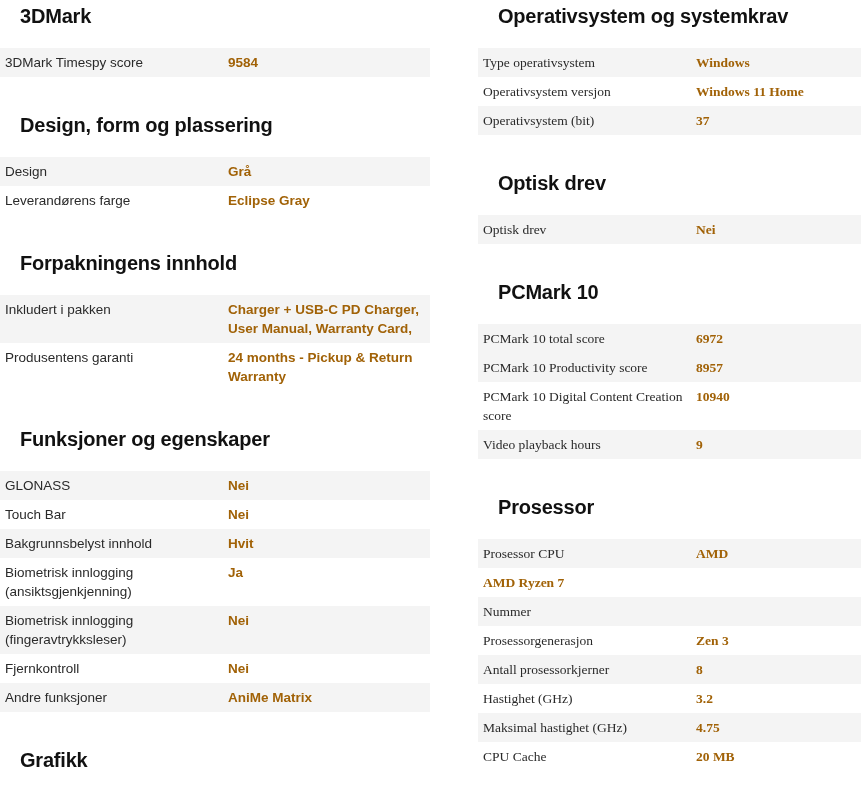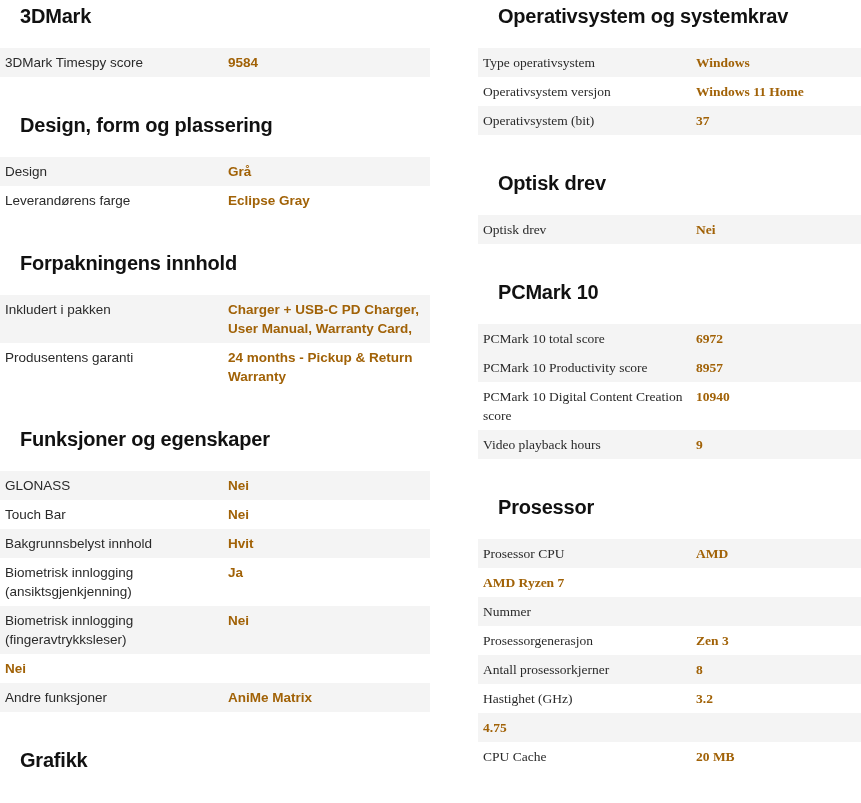--- a/index.html
+++ b/index.html
@@ -109,20 +109,21 @@
         </div>
         <div class="spec-row">
           <div class="spec-label">Biometrisk innlogging (ansiktsgjenkjenning)</div>
           <div class="spec-value">Ja</div>
         </div>
         <div class="spec-row striped">
           <div class="spec-label">Biometrisk innlogging (fingeravtrykksleser)</div>
           <div class="spec-value">Nei</div>
         </div>
         <div class="spec-row">
+          <div class="spec-label">Fjernkontroll</div>
           <div class="spec-value">Nei</div>
         </div>
         <div class="spec-row striped">
           <div class="spec-label">Andre funksjoner</div>
           <div class="spec-value">AniMe Matrix</div>
         </div>
       </div>
       <h2 class="section-title">Grafikk</h2>
     </div>
     <div class="col right">
@@ -185,20 +186,21 @@
         </div>
         <div class="spec-row striped">
           <div class="spec-label">Antall prosessorkjerner</div>
           <div class="spec-value">8</div>
         </div>
         <div class="spec-row">
           <div class="spec-label">Hastighet (GHz)</div>
           <div class="spec-value">3.2</div>
         </div>
         <div class="spec-row striped">
+          <div class="spec-label">Maksimal hastighet (GHz)</div>
           <div class="spec-value">4.75</div>
         </div>
         <div class="spec-row">
           <div class="spec-label">CPU Cache</div>
           <div class="spec-value">20 MB</div>
         </div>
       </div>
     </div>
   </div>
 

